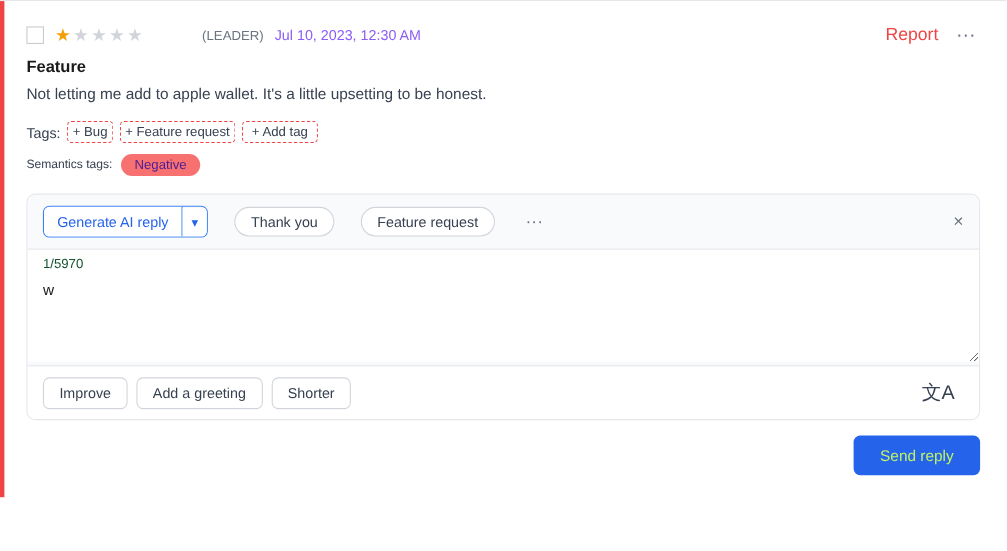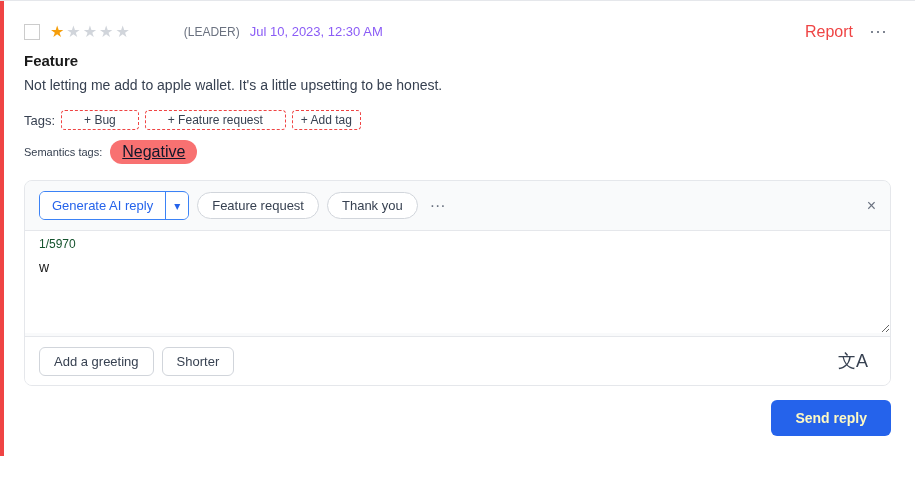--- a/index.html
+++ b/index.html
@@ -105,21 +105,21 @@
       margin-bottom: 10px;
       flex-wrap: wrap;
     }
     .tags-label {
       font-size: 13px;
       color: #374151;
     }
     .tag {
       border: 1.5px dashed #ef4444;
       border-radius: 4px;
-      padding: 2px 22px;
+      padding: 2px 4px;
       font-size: 12px;
       color: #374151;
       cursor: pointer;
     }
     .add-tag {
       border: 1.5px dashed #ef4444;
       border-radius: 4px;
       padding: 2px 8px;
       font-size: 12px;
       color: #374151;
@@ -130,39 +130,38 @@
       align-items: center;
       gap: 8px;
       margin-bottom: 16px;
     }
     .semantics-label {
       font-size: 11px;
       color: #374151;
     }
     .negative-badge {
       background: #f87171;
-      color: #0f172a;
+      color: #4c1d95;
       border-radius: 12px;
       padding: 3px 12px;
-      font-size: 16px;
+      font-size: 12px;
       font-weight: 500;
-      text-decoration: underline;
     }
     .reply-section {
       background: #f9fafb;
       border: 1px solid #e5e7eb;
       border-radius: 8px;
       padding: 0;
       overflow: hidden;
     }
     .reply-toolbar {
       display: flex;
       align-items: center;
       padding: 10px 14px;
-      gap: 8px;
+      gap: 24px;
       border-bottom: 1px solid #e5e7eb;
       background: #f9fafb;
       position: relative;
     }
     .generate-btn {
       display: flex;
       align-items: center;
       border: 1.5px solid #3b82f6;
       border-radius: 6px;
       overflow: hidden;
@@ -260,26 +259,26 @@
       color: #374151;
       padding: 4px 8px;
     }
     .send-row {
       display: flex;
       justify-content: flex-end;
       padding: 14px 0 0 0;
     }
     .send-btn {
       background: #2563eb;
-      color: #fef9c3;
+      color: #bef264;
       border: none;
       border-radius: 6px;
       padding: 10px 24px;
       font-size: 14px;
-      font-weight: 700;
+      font-weight: 400;
       cursor: pointer;
     }
   </style>
 </head>
 <body>
 
 <div class="card">
   <div class="card-left-border"></div>
 
   <div class="header-row">
@@ -315,30 +314,31 @@
     <span class="semantics-label">Semantics tags:</span>
     <span class="negative-badge">Negative</span>
   </div>
 
   <div class="reply-section">
     <div class="reply-toolbar">
       <div class="generate-btn">
         <button class="generate-btn-main">Generate AI reply</button>
         <button class="generate-btn-arrow">▾</button>
       </div>
+      <span class="chip">Thank you</span>
       <span class="chip">Feature request</span>
-      <span class="chip">Thank you</span>
       <button class="more-chips">···</button>
       <button class="close-btn">×</button>
     </div>
     <div class="char-count-row">
       <span>1/5970</span>
     </div>
     <textarea class="reply-textarea" style="">w</textarea>
     <div class="action-row">
+      <button class="action-btn">Improve</button>
       <button class="action-btn">Add a greeting</button>
       <button class="action-btn">Shorter</button>
       <button class="translate-icon">文A</button>
     </div>
   </div>
 
   <div class="send-row">
     <button class="send-btn">Send reply</button>
   </div>
 </div>

